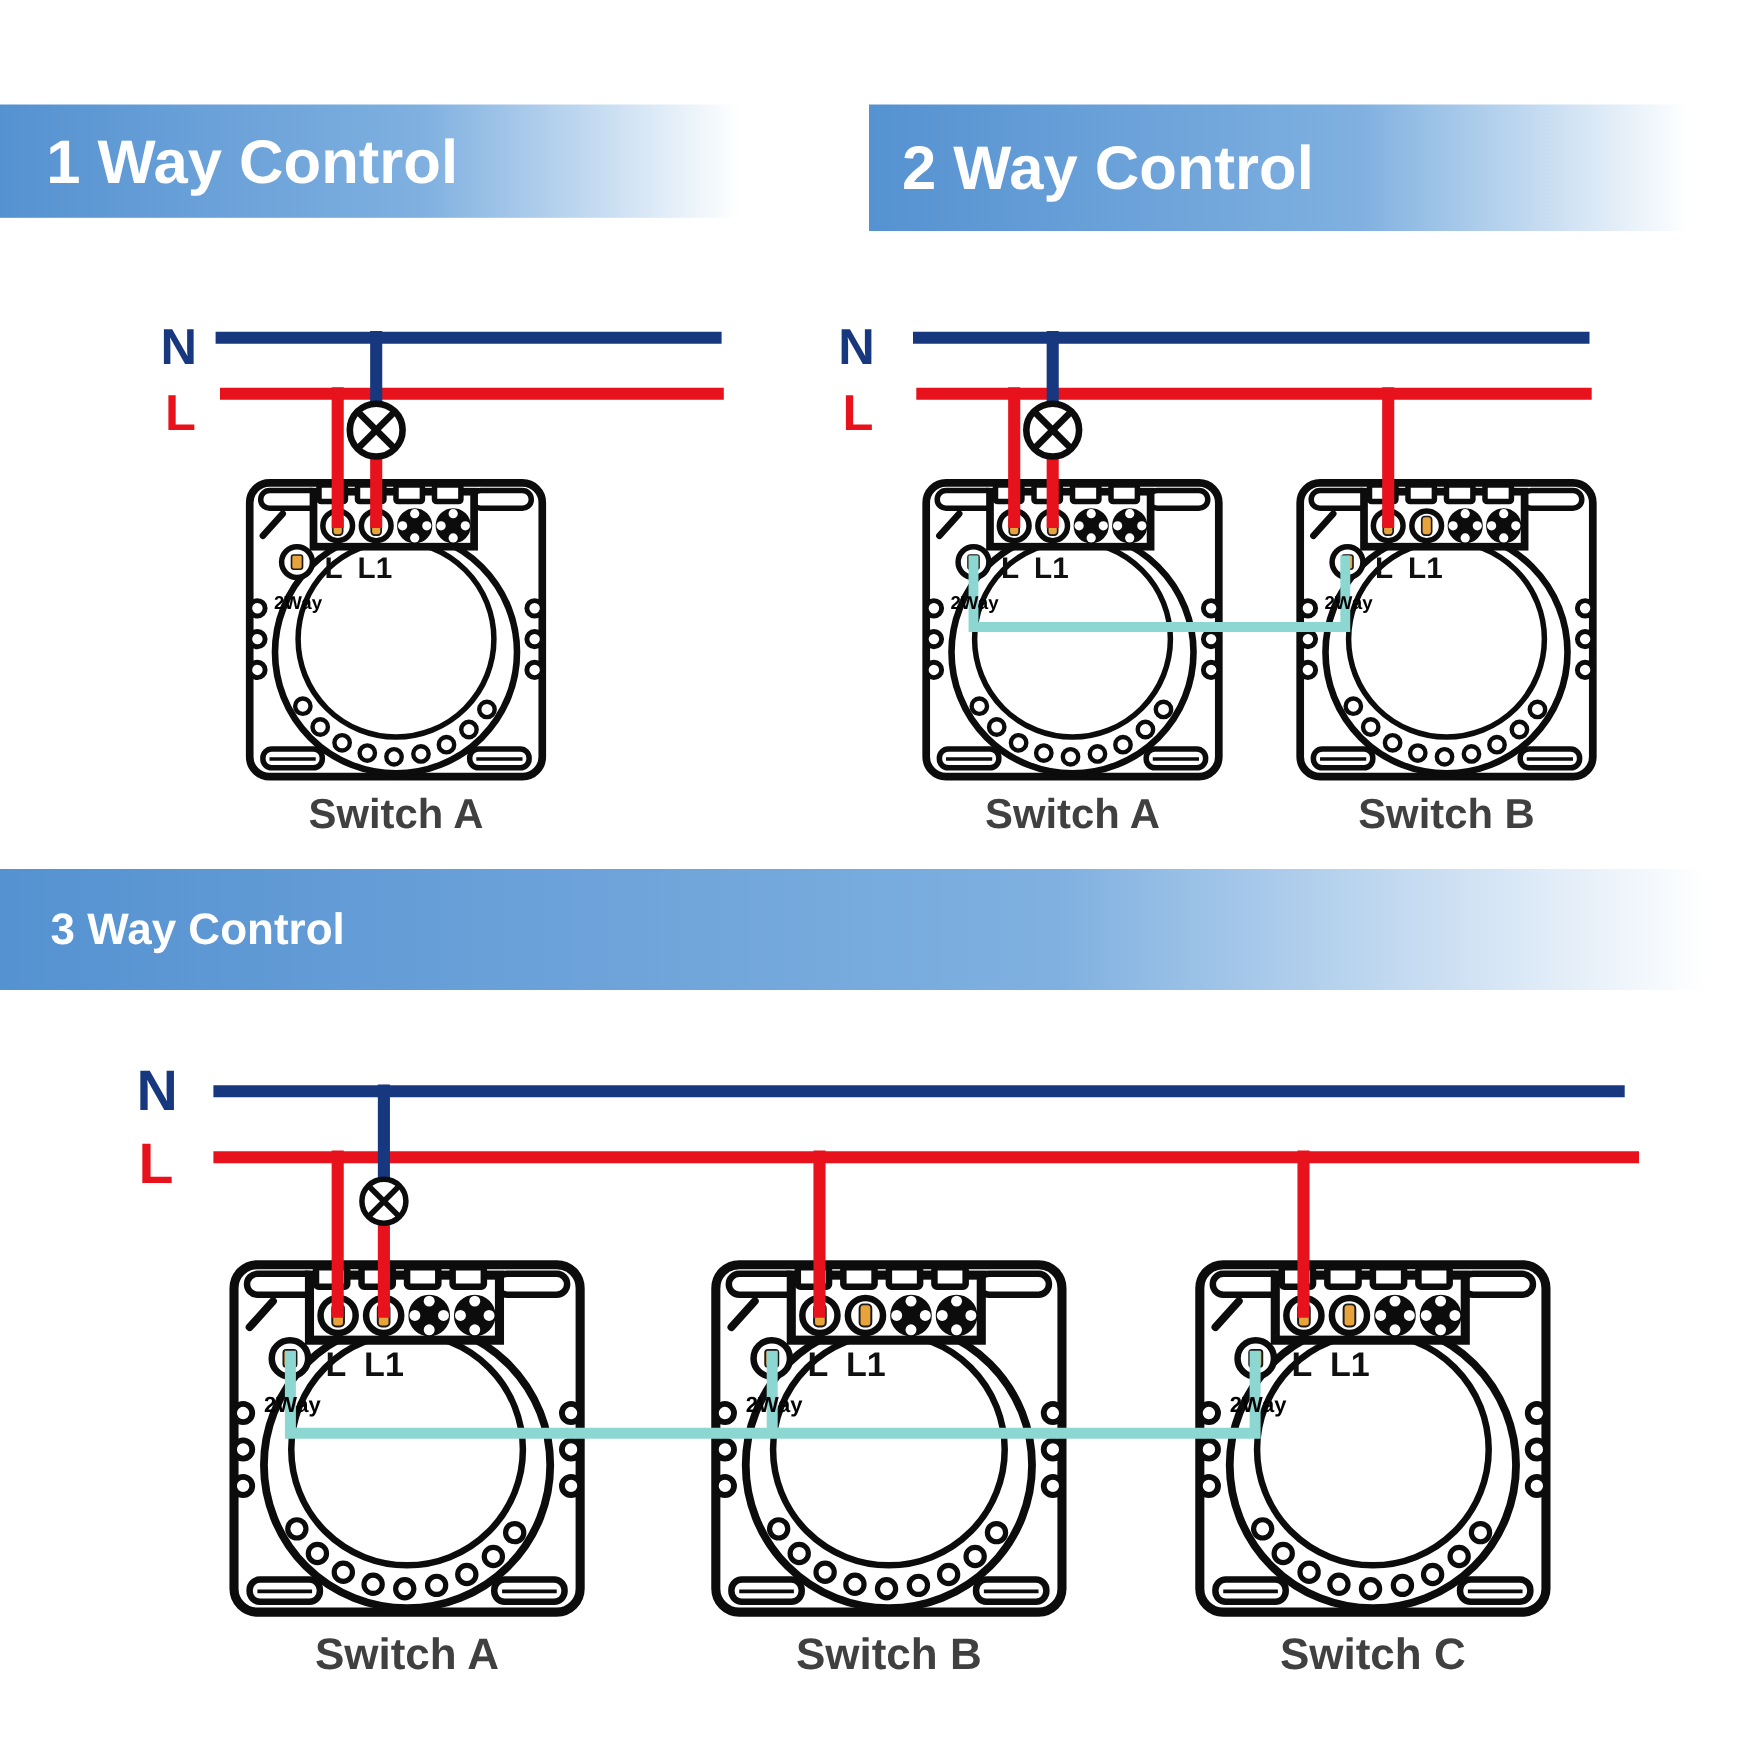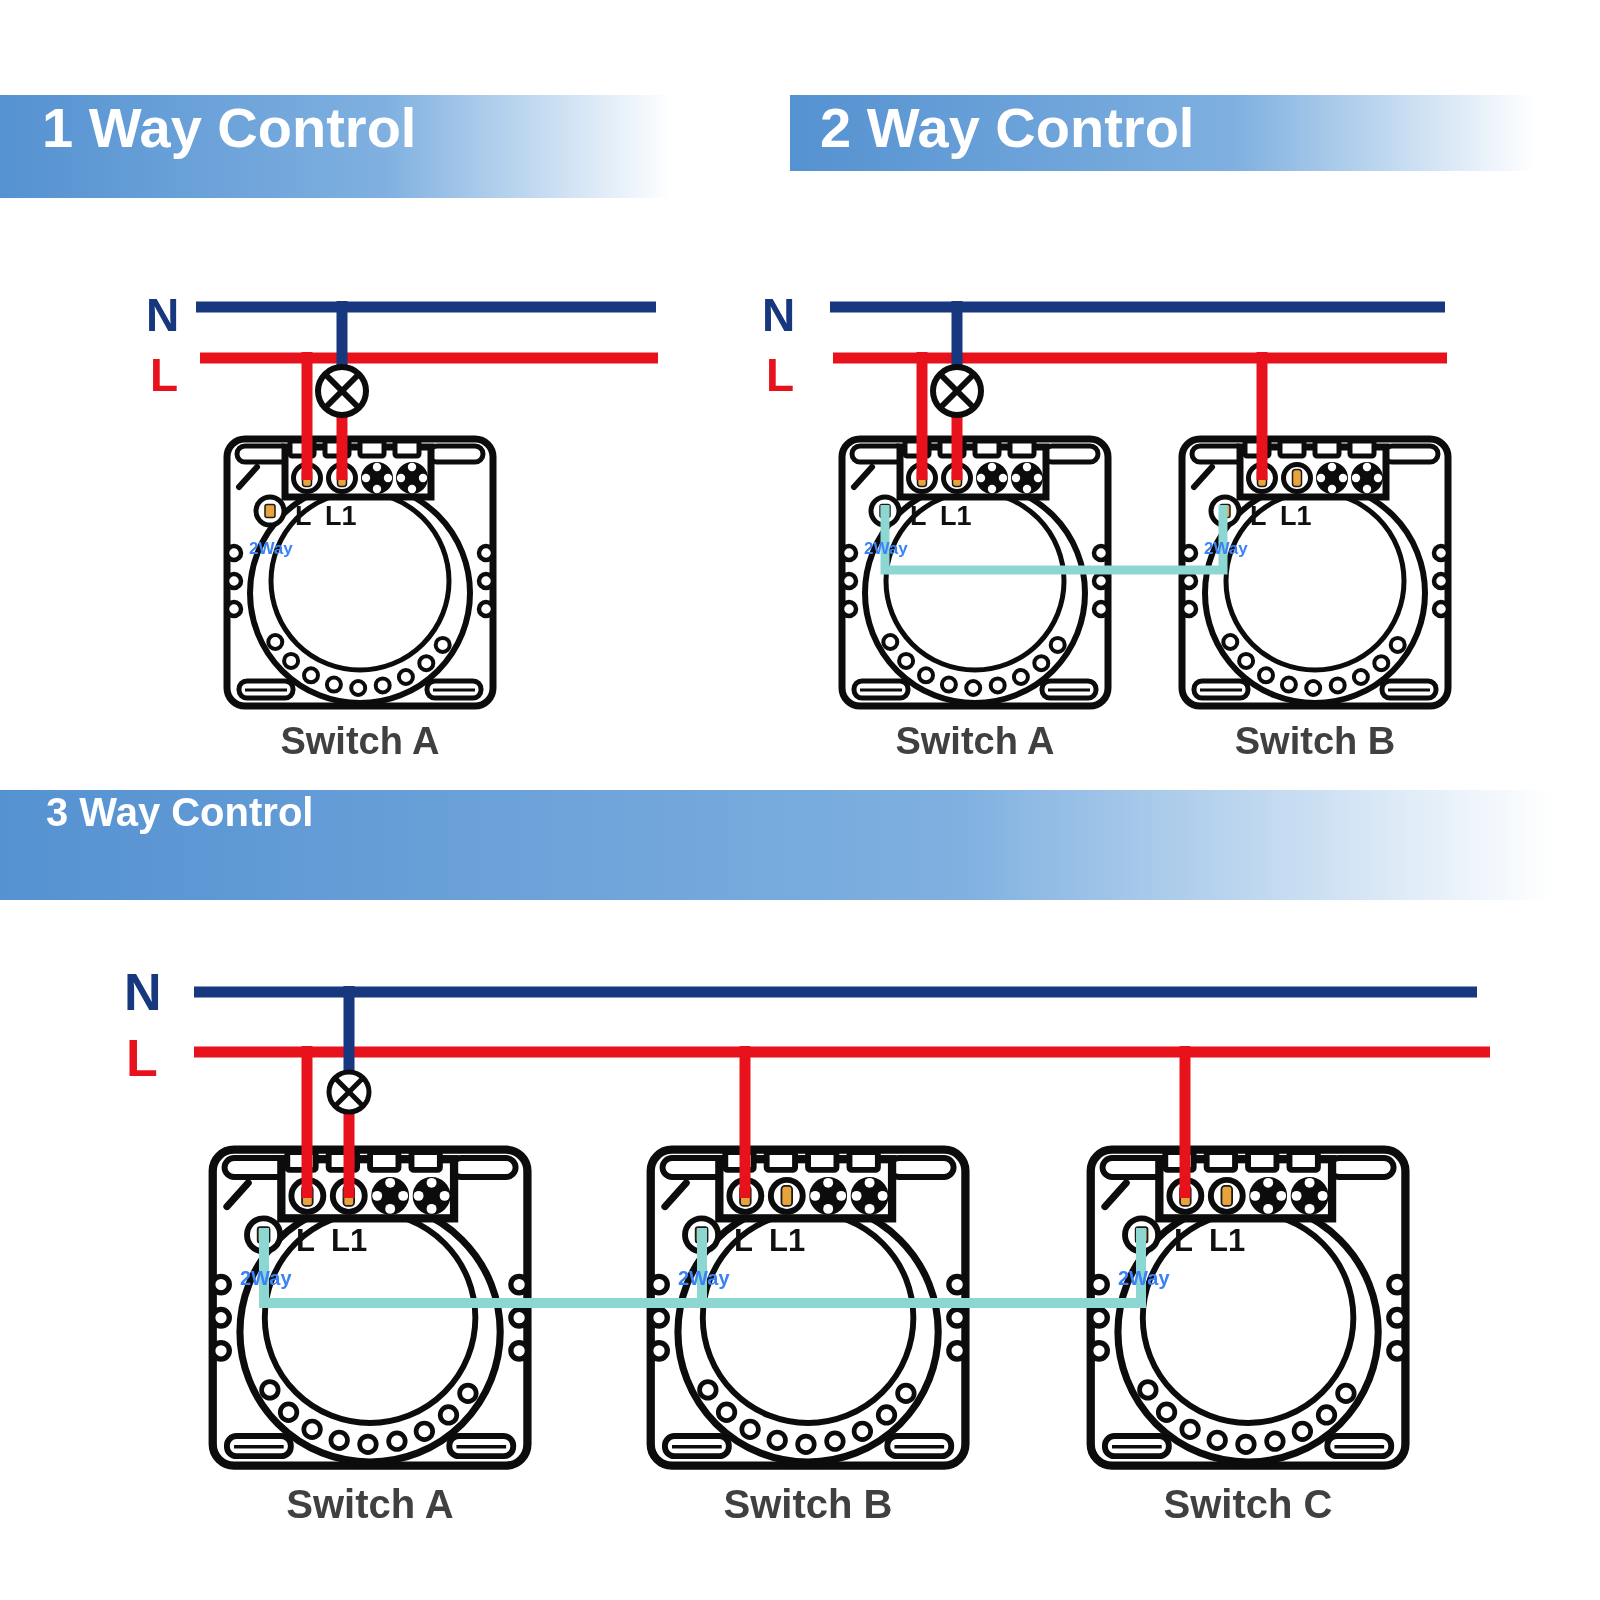--- a/index.html
+++ b/index.html
@@ -1,35 +1,35 @@
 <!DOCTYPE html>
 <html><head>
 <meta charset="utf-8">
 <style>
   html,body{margin:0;padding:0;background:#ffffff;}
   #page{position:relative;width:1600px;height:1600px;background:#ffffff;overflow:hidden;
         font-family:"Liberation Sans","DejaVu Sans",sans-serif;}
-  .banner{position:absolute;display:flex;align-items:flex-start;color:#ffffff;font-weight:bold;}
+  .banner{position:absolute;display:flex;align-items:center;color:#ffffff;font-weight:bold;}
   .banner1{left:0;top:95px;width:700px;height:103px;font-size:56px;padding-left:42px;box-sizing:border-box;
            background:linear-gradient(to right,#5592d1 0%,#7fb0e0 55%,#ffffff 96%);}
-  .banner2{left:790px;top:95px;width:810px;height:76px;font-size:56px;padding-left:30px;box-sizing:border-box;
+  .banner2{left:790px;top:95px;width:810px;height:115px;font-size:56px;padding-left:30px;box-sizing:border-box;
            background:linear-gradient(to right,#5592d1 0%,#7fb0e0 55%,#ffffff 92%);}
   .banner3{left:0;top:790px;width:1600px;height:110px;font-size:40px;padding-left:46px;box-sizing:border-box;
            background:linear-gradient(to right,#5592d1 0%,#7fb0e0 60%,#ffffff 97%);}
   svg.art{position:absolute;left:0;top:0;width:1600px;height:1600px;}
   .lbl{position:absolute;font-weight:bold;white-space:nowrap;}
   .nlab{color:#17377e;font-size:46px;}
   .llab{color:#e8121d;font-size:46px;}
   .nlab3{font-size:52px;}
   .llab3{font-size:52px;}
   .swname{color:#404040;font-size:38px;text-align:center;width:250px;}
   .swname3{font-size:40px;}
   .modlbl{color:#101010;font-size:27px;}
   .modlbl3{font-size:31px;}
-  .twowaylbl{color:#3b82f6;font-size:17px;}
+  .twowaylbl{color:#000000;font-size:17px;}
   .twowaylbl3{font-size:20px;}
 </style>
 </head>
 <body>
 
 <div id="page">
 
   <div class="banner banner1">
     <span>1 Way Control</span>
   </div>

